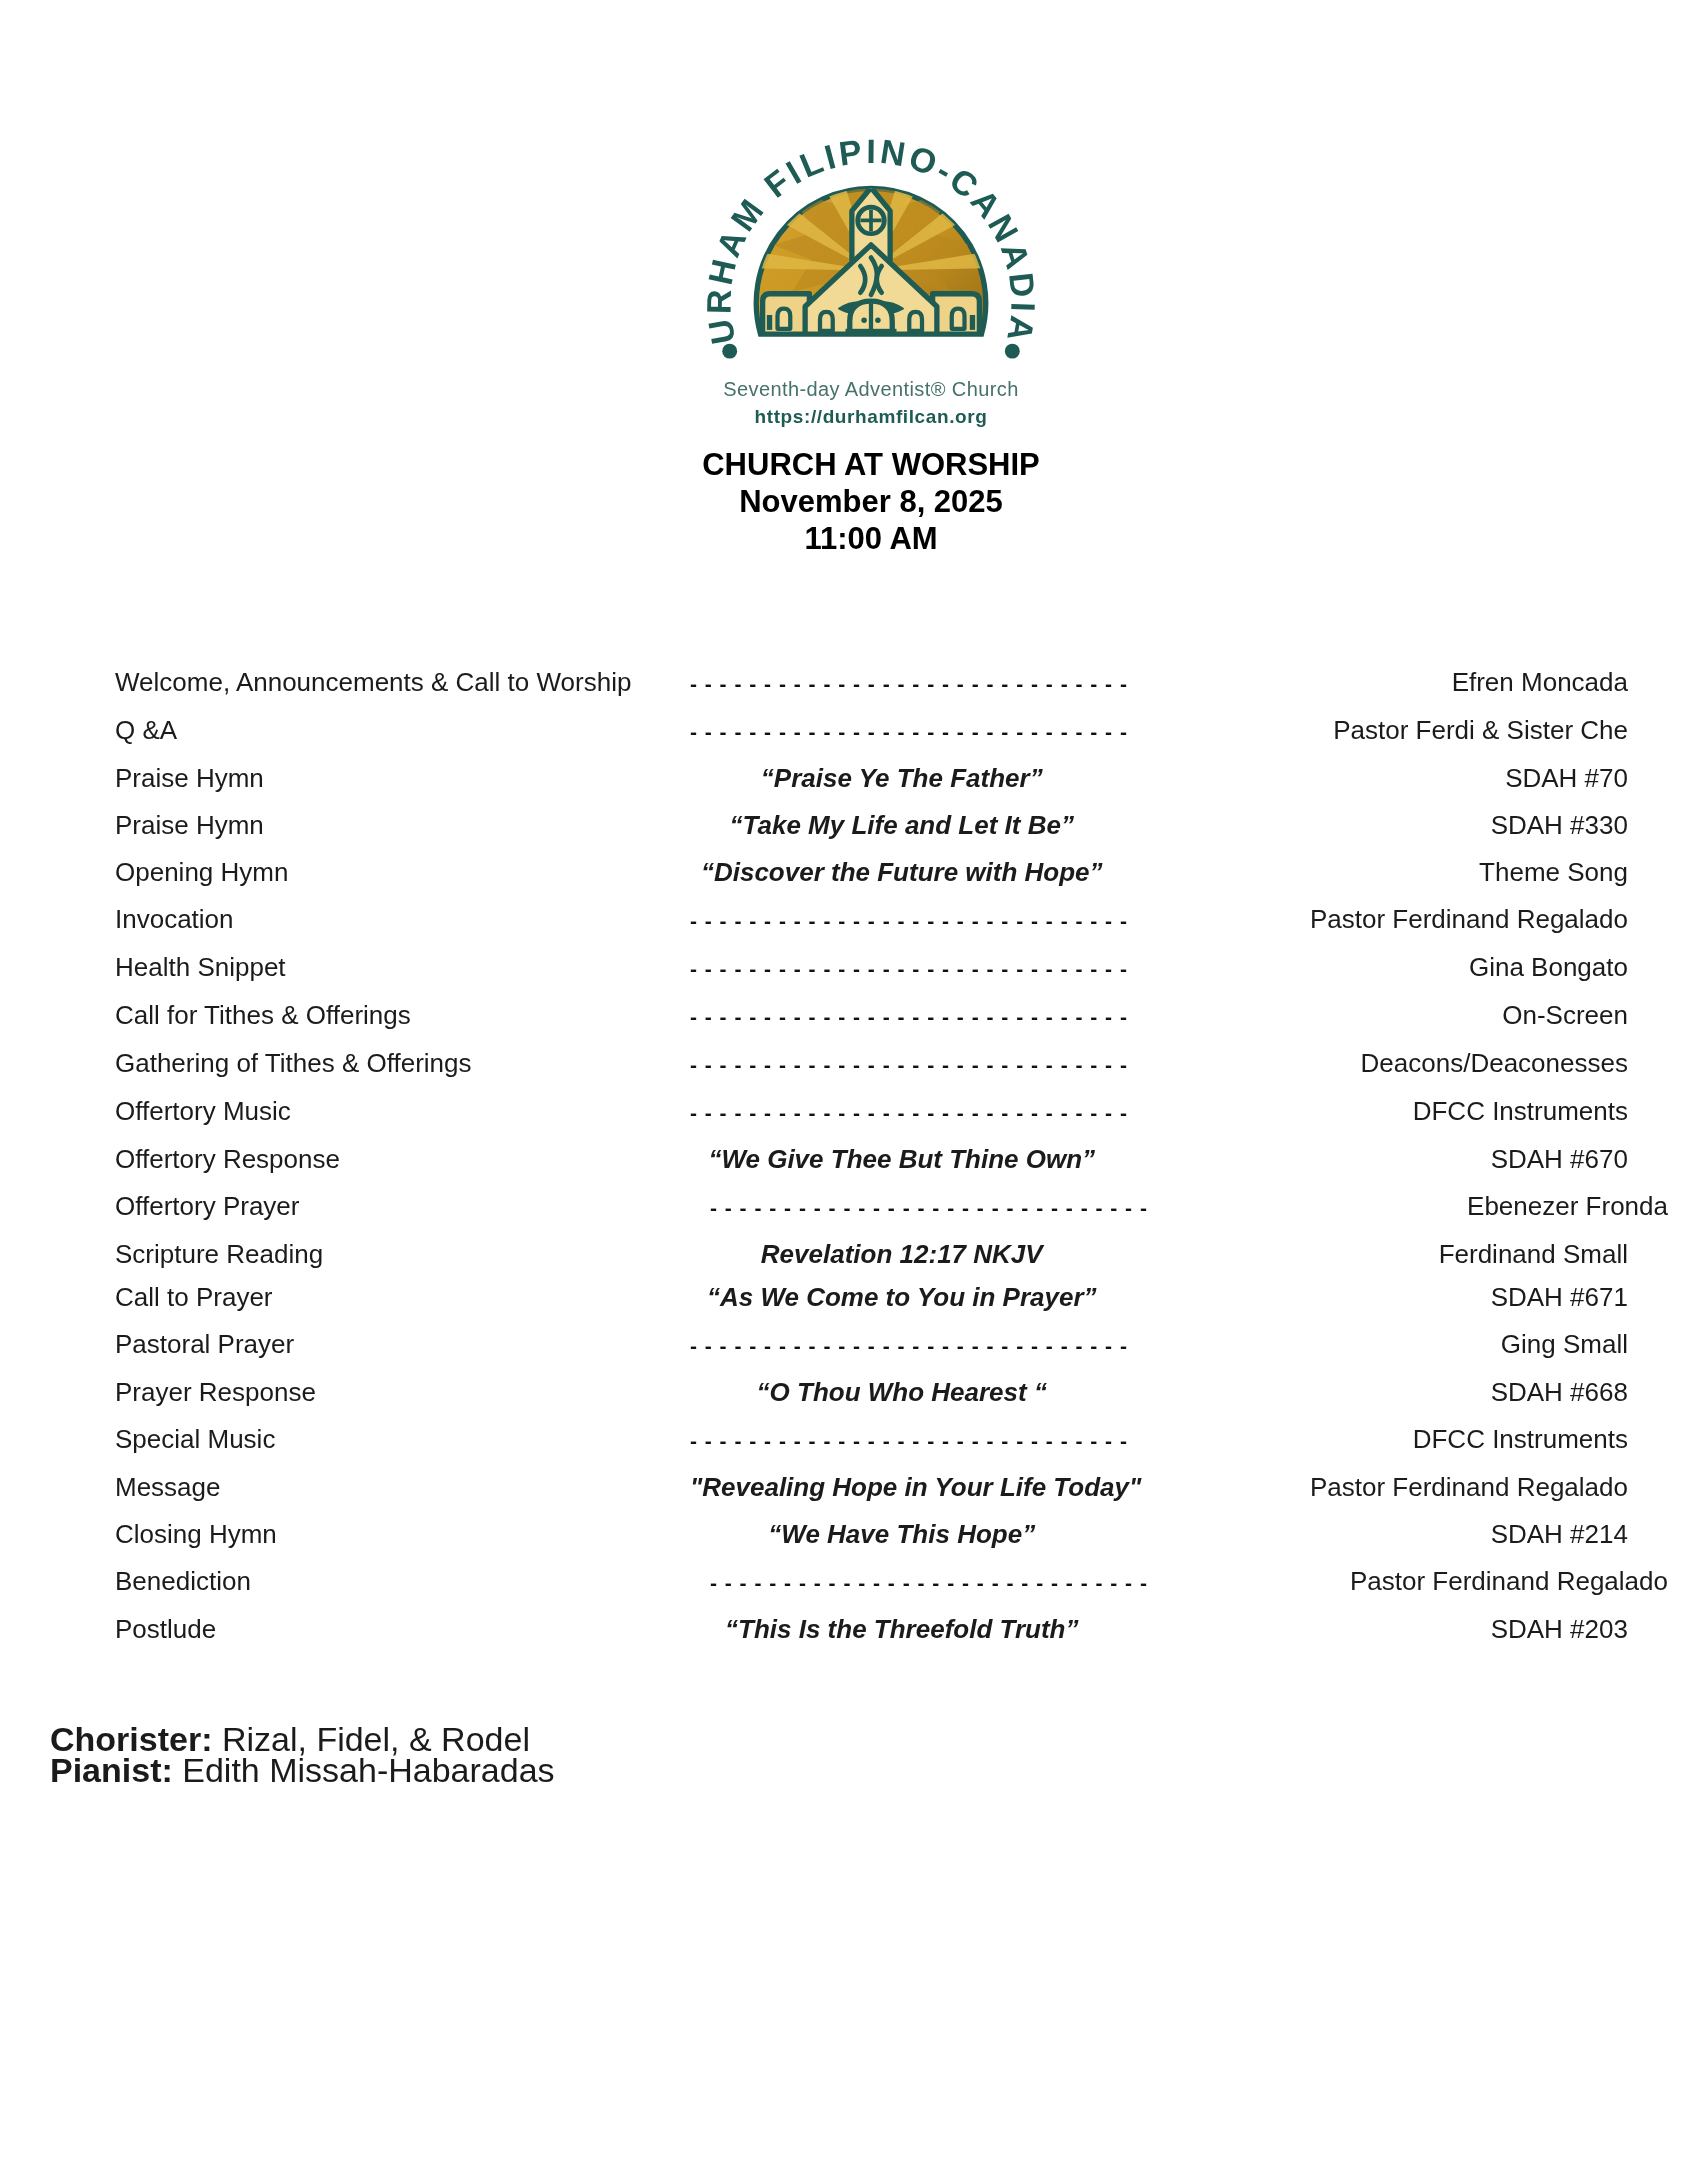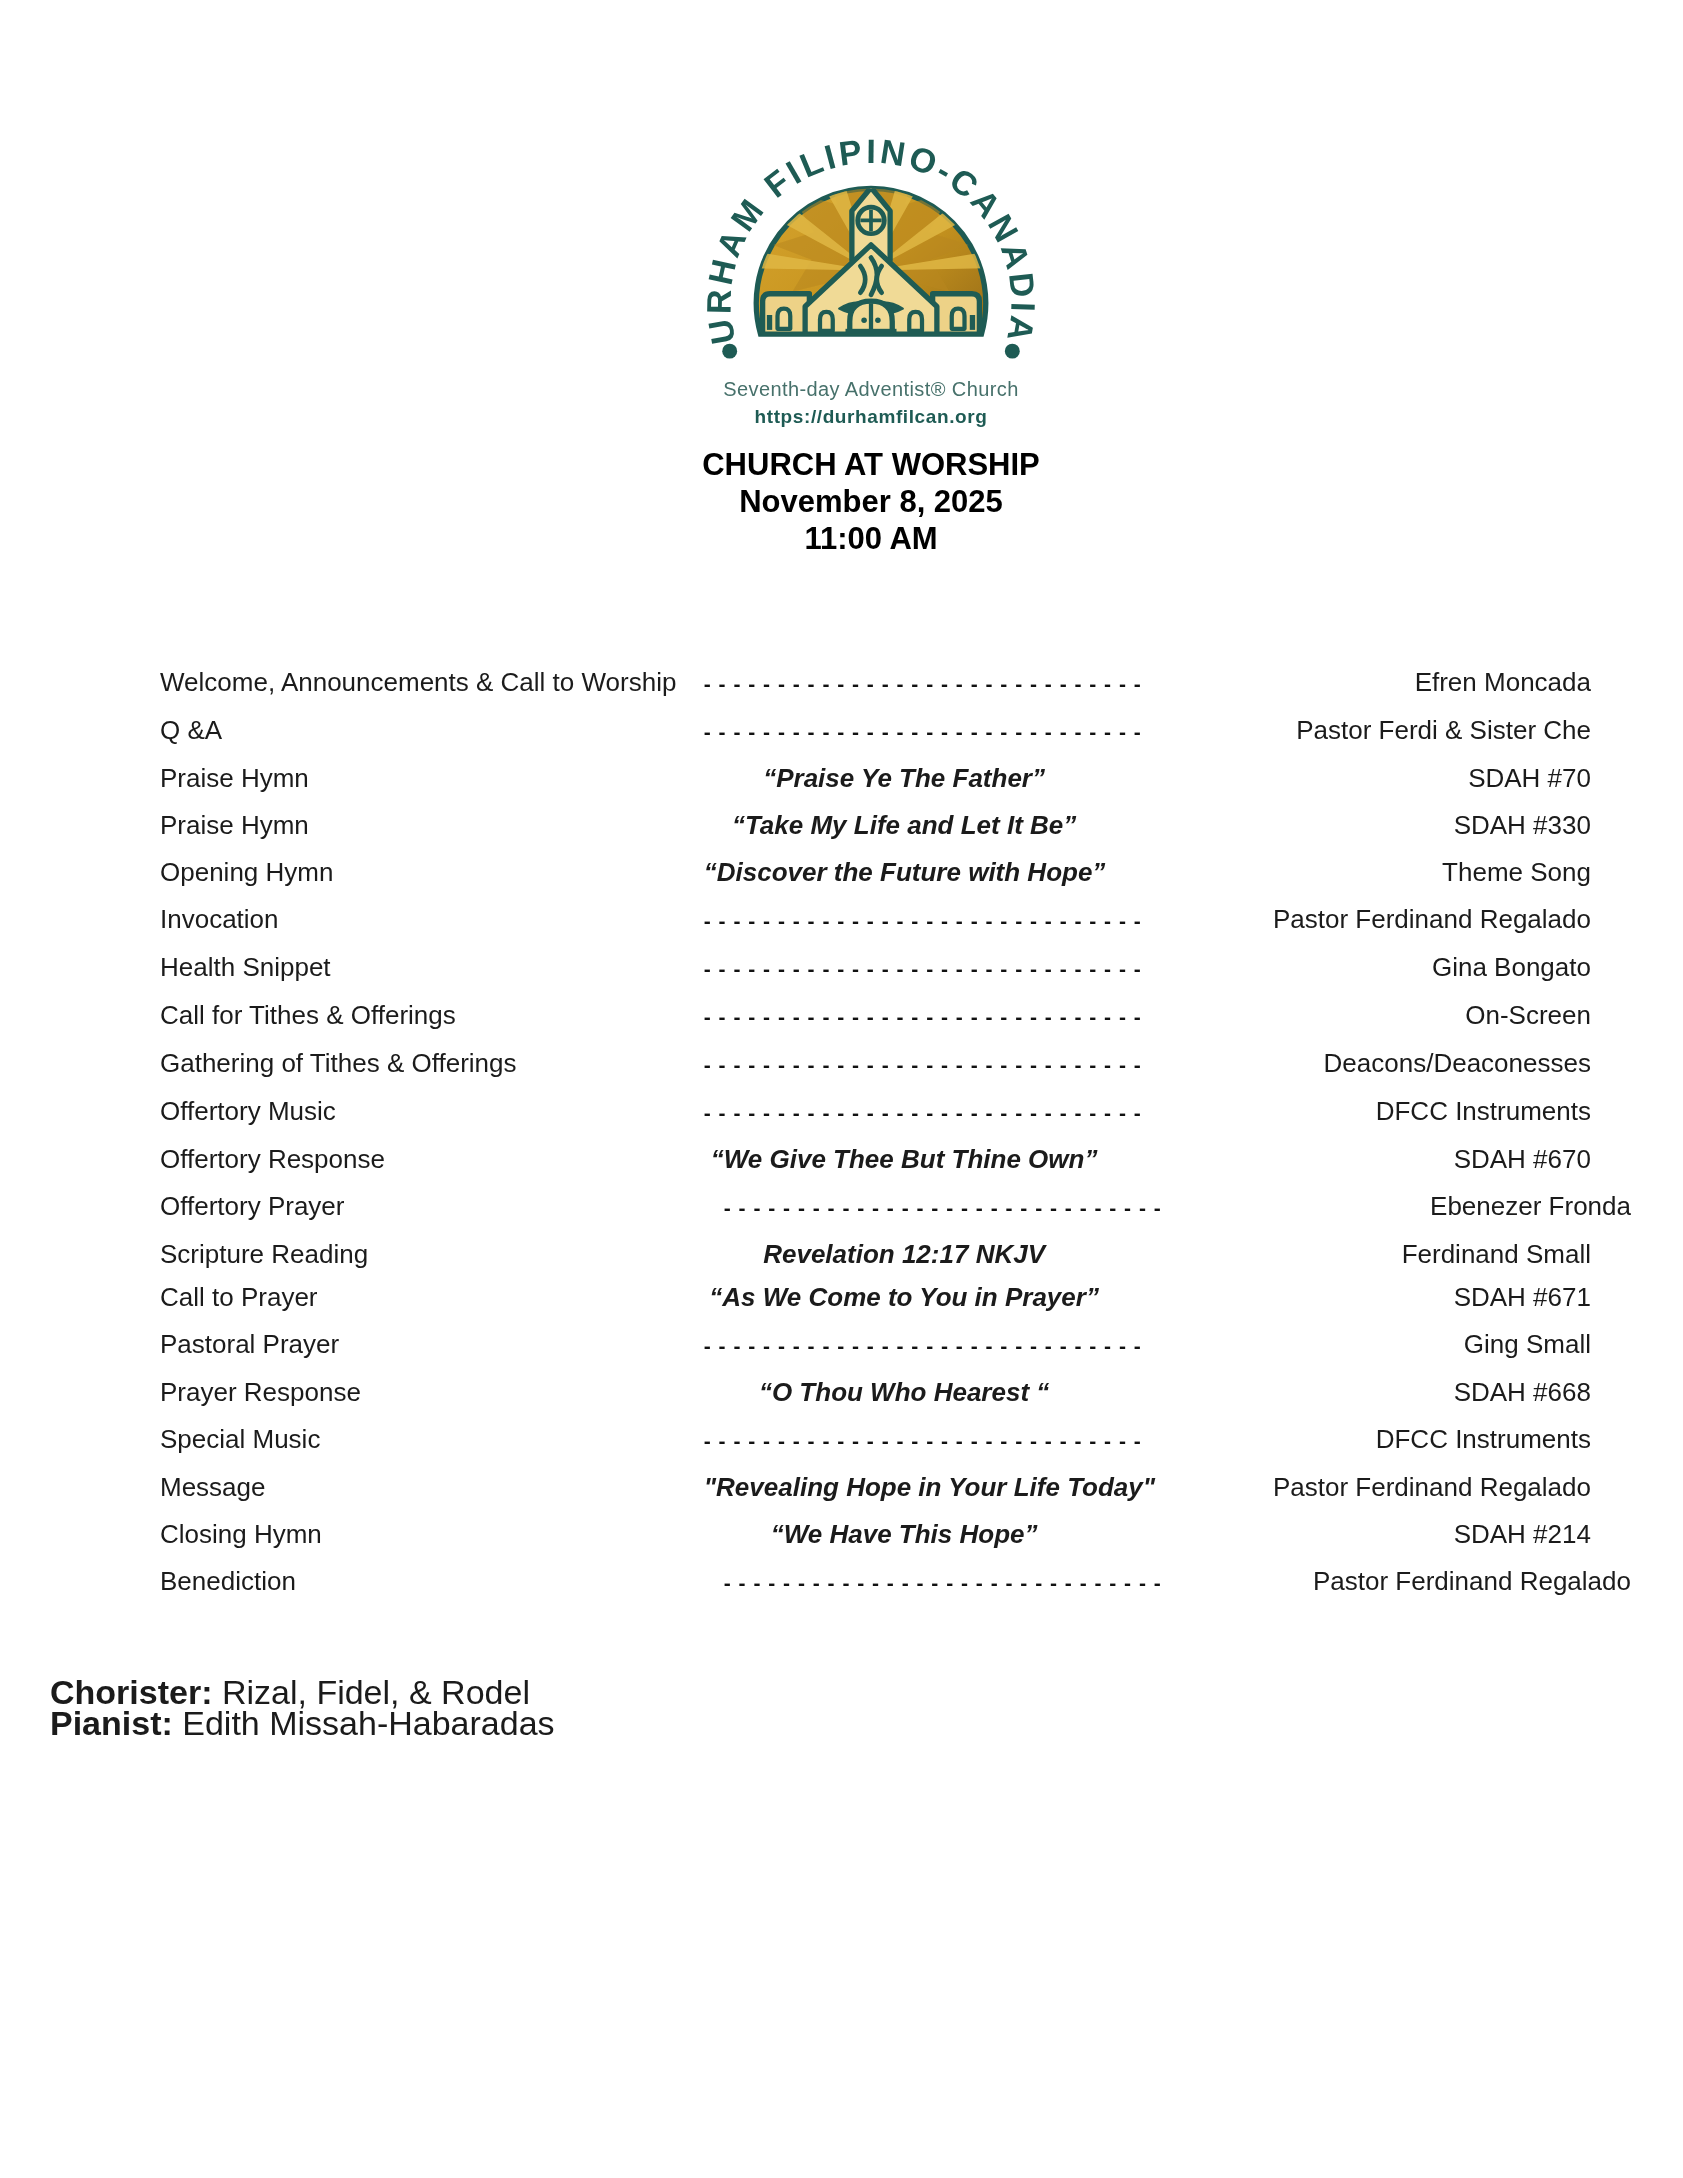--- a/index.html
+++ b/index.html
@@ -35,22 +35,21 @@
   .heading div {
     font-size:31px;
     font-weight:700;
     line-height:37px;
     color:#000000;
   }
   
   .program {
     margin-top:111px;
     padding-left:115px;
-    padding-right:92px;
-    margin-left:45px;
+    padding-right:55px;
   }
   .row {
     display:grid;
     grid-template-columns:38% 28% 34%;
     align-items:baseline;
     font-size:26px;
     line-height:29px;
     margin-bottom:18px;
   }
   .row .item  { text-align:left; white-space:nowrap; }
@@ -284,20 +283,25 @@
       <div class="mid hymn">“We Have This Hope”</div>
       <div class="credit">SDAH #214</div>
     </div>
 
     <div class="row gap-sm">
       <div class="item">Benediction</div>
       <div class="mid dashes">- - - - - - - - - - - - - - - - - - - - - - - - - - - - - -</div>
       <div class="credit">Pastor Ferdinand Regalado</div>
     </div>
 
+    <div class="row gap-xs">
+      <div class="item">Postlude</div>
+      <div class="mid hymn">“This Is the Threefold Truth”</div>
+      <div class="credit">SDAH #203</div>
+    </div>
 
   </div>
 
   <div class="footer">
     <div>
       <b>Chorister:</b>
       <span>Rizal, Fidel, &amp; Rodel</span>
     </div>
     <div>
       <b>Pianist:</b>

